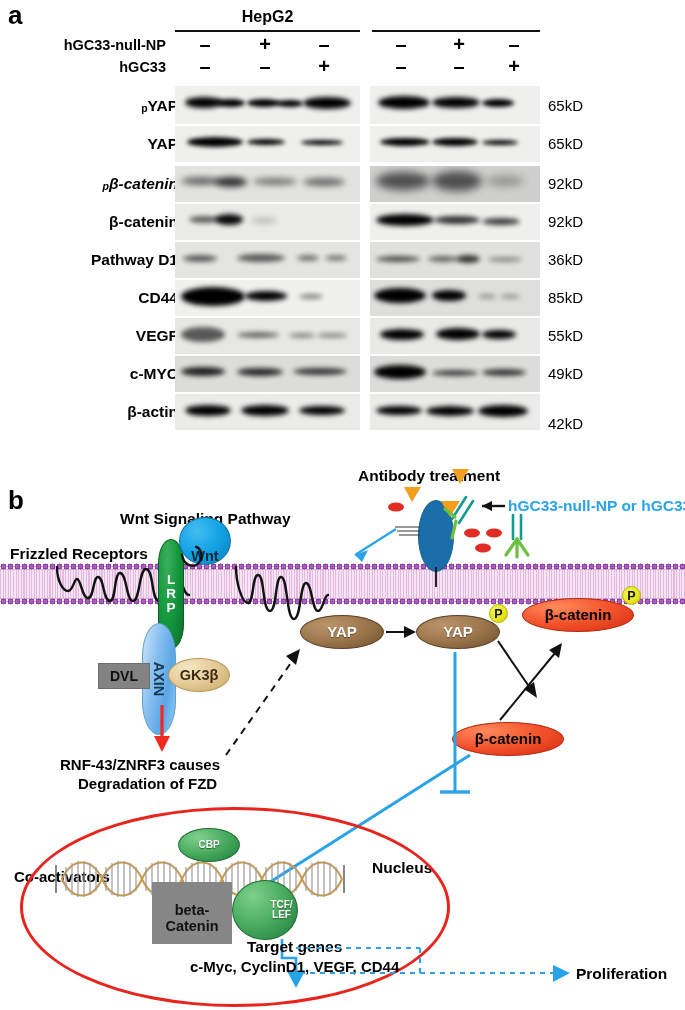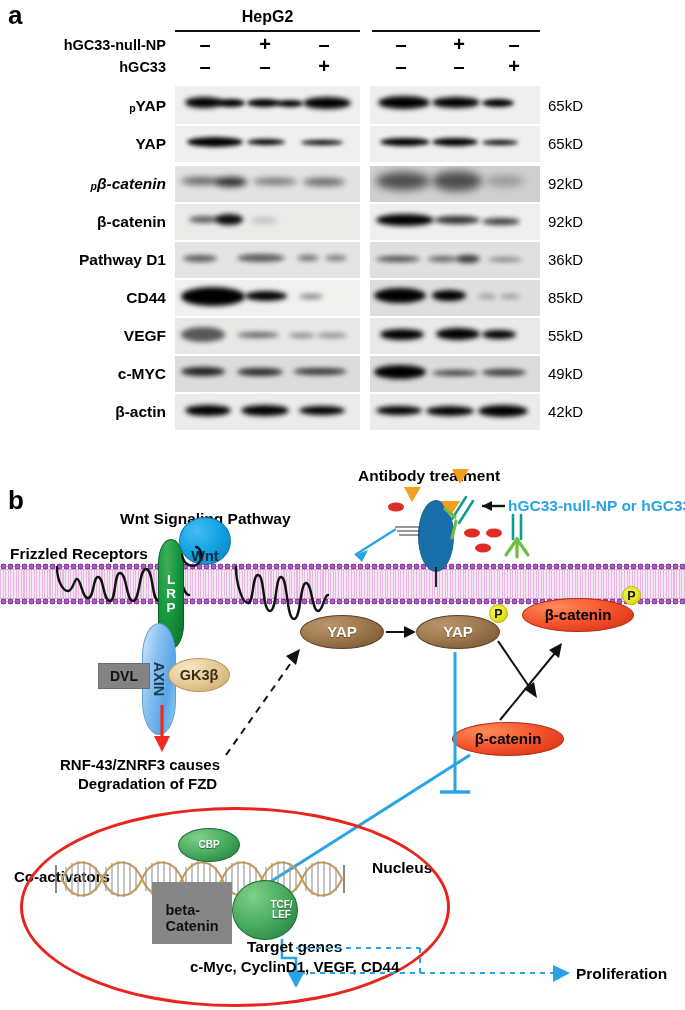--- a/index.html
+++ b/index.html
@@ -35,21 +35,21 @@
     position:absolute; font-size:14.5px; font-weight:700;
     text-align:right; white-space:nowrap; line-height:1;
   }
   .sign {
     position:absolute; font-size:20px; font-weight:700; line-height:1;
     text-align:center; width:22px; font-family:"Liberation Sans", sans-serif;
   }
 
   .blot-row-label {
     position:absolute; font-size:15.5px; font-weight:700;
-    text-align:right; white-space:nowrap; line-height:1;
+    text-align:right; white-space:nowrap; line-height:1;margin-left:12px;
   }
   .blot-row-label .sub {
     font-size:10.5px; font-weight:700; vertical-align:-0.08em;
   }
   .mw-label {
     position:absolute; font-size:15px; font-weight:400; line-height:1;
     white-space:nowrap;
   }
 
   .strip {
@@ -156,21 +156,21 @@
     position:absolute; background:#838383; border:1px solid #6e6e6e;
     display:flex; align-items:center; justify-content:center;
   }
   .dvl span { font-size:14px; font-weight:700; color:#111; }
 
   .betacat-box {
     position:absolute; background:#868686;
     display:flex; align-items:center; justify-content:center;
   }
   .betacat-box span {
-    font-size:14.5px; font-weight:700; color:#111; text-align:left; line-height:1.08;margin-top:12px;
+    font-size:14.5px; font-weight:700; color:#111; text-align:center; line-height:1.08;margin-top:12px;
   }
 
   .gpc3 {
     position:absolute; border-radius:50%;
     background:#1a6fab;
     border:1px solid #14608f;
   }
 
   .nucleus {
     position:absolute; border-radius:50%;
@@ -343,21 +343,21 @@
     <div class="strip" style="left:175px; top:394px; width:185px; height:36px; background:#ebebea;">
       <div class="band" style="left:10px;  top:11px; width:46px; height:11px; filter:blur(2.5px);"></div>
       <div class="band" style="left:66px;  top:11px; width:48px; height:11px; filter:blur(2.5px);"></div>
       <div class="band" style="left:124px; top:12px; width:46px; height:9px; filter:blur(2.5px);"></div>
     </div>
     <div class="strip" style="left:370px; top:394px; width:170px; height:36px; background:#ebebea;">
       <div class="band" style="left:6px;   top:12px; width:46px; height:9px; filter:blur(2.5px);"></div>
       <div class="band" style="left:56px;  top:12px; width:48px; height:10px; filter:blur(2.5px);"></div>
       <div class="band" style="left:108px; top:11px; width:50px; height:12px; filter:blur(2.5px);"></div>
     </div>
-    <div class="mw-label" style="left:548px; top:404px;">42kD</div>
+    <div class="mw-label" style="left:548px; top:416px;">42kD</div>
   </div>
 
   <div id="panel-b">
 
     <div class="panel-letter abs" style="left:8px; top:32px;">b</div>
 
     <div class="dlabel" style="left:120px; top:55px; font-size:15.5px;">Wnt Signaling Pathway</div>
     <div class="dlabel" style="left:358px; top:12px; font-size:15.5px;">Antibody treatment</div>
     <div class="dlabel" style="left:10px; top:90px; font-size:15.5px;">Frizzled Receptors</div>
     <div class="dlabel" style="left:372px; top:404px; font-size:15.5px;">Nucleus</div>

